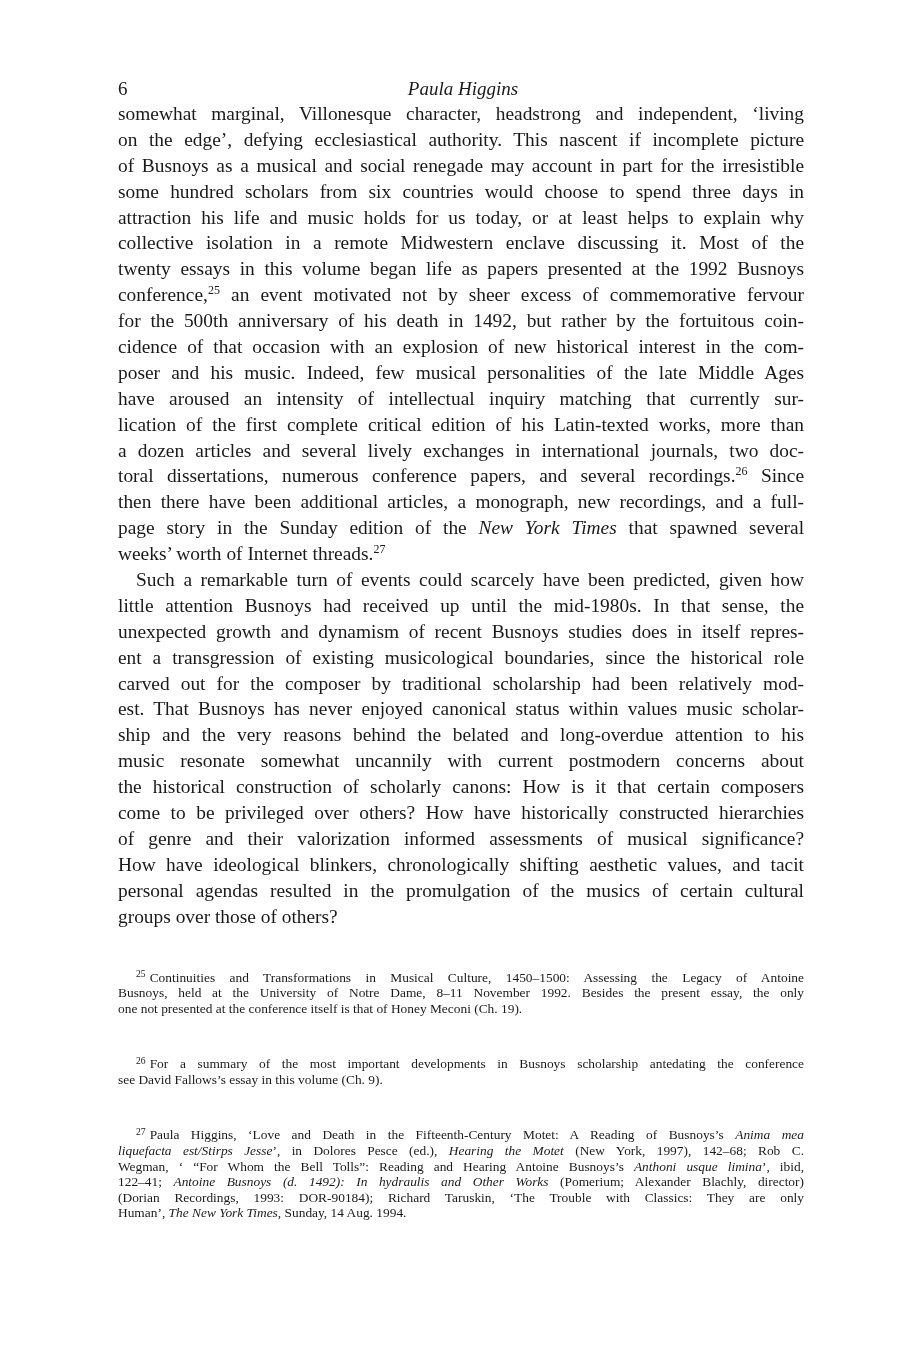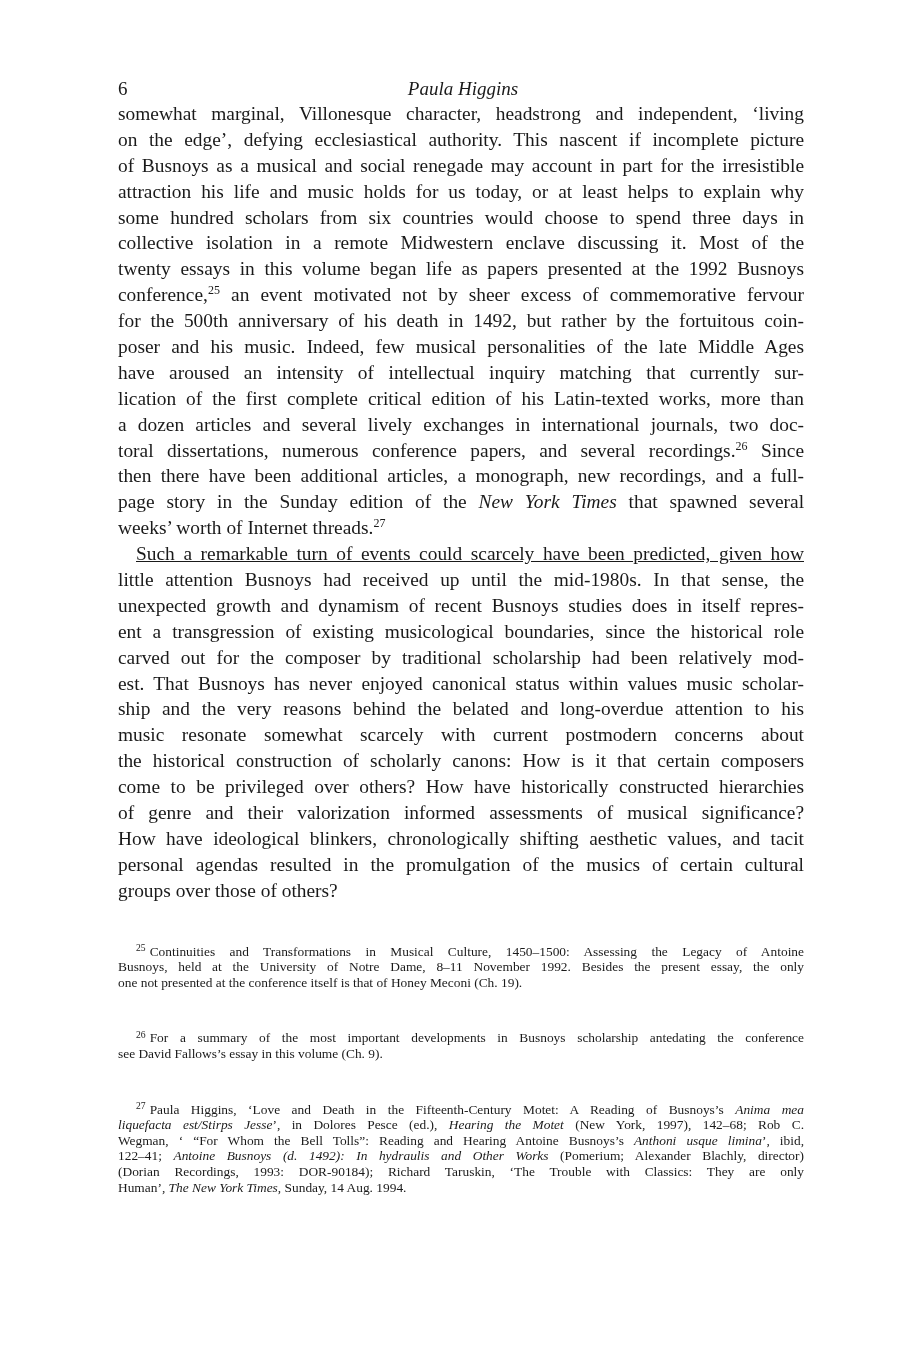--- a/index.html
+++ b/index.html
@@ -4,21 +4,21 @@
 <style>
   html, body { margin: 0; padding: 0; background: #ffffff; }
   body { width: 900px; height: 1350px; position: relative; overflow: hidden; color: #1a1a1a; }
   .page { position: absolute; left: 118px; top: 78px; width: 686px; font-family: "Liberation Serif", "DejaVu Serif", serif; }
   .running-head { position: relative; height: 22px; font-size: 19px; line-height: 22px; margin-bottom: 0px; }
   .page-number { position: absolute; left: 0; top: 0; }
   .running-title { position: absolute; left: 4px; right: 0; text-align: center; font-style: italic; }
   .body-text { font-size: 19.4px; line-height: 25.9px; text-align: justify; margin-top: 1px; }
   .body-text .line { display: block; text-align: justify; text-align-last: justify; white-space: nowrap; height: 25.9px; overflow: visible; }
   .body-text .line.last { text-align-last: left; }
-  .body-text .line.indent { text-indent: 18px; text-decoration: underline; }
+  .body-text .line.indent { text-indent: 18px; }
   sup { font-size: 0.62em; line-height: 0; vertical-align: 0.55em; }
   .footnotes { margin-top: 18px; font-size: 13.4px; line-height: 15.6px; }
   .fn-line { display: block; text-align: justify; text-align-last: justify; white-space: nowrap; height: 15.6px; }
   .fn-line.last { text-align-last: left; }
   .fn-line.indent { text-indent: 18px; margin-top: 40px; }
   .fn-num { font-size: 0.72em; vertical-align: 0.45em; line-height: 0; margin-right: 4px; }
   i { font-style: italic; }
 </style>
 </head>
 <body>
@@ -27,44 +27,45 @@
   <div class="running-head">
     <span class="page-number">6</span>
     <span class="running-title">Paula Higgins</span>
   </div>
 
   <div class="body-text">
     <div>
       <span class="line">somewhat marginal, Villonesque character, headstrong and independent, ‘living</span>
       <span class="line">on the edge’, defying ecclesiastical authority. This nascent if incomplete picture</span>
       <span class="line">of Busnoys as a musical and social renegade may account in part for the irresistible</span>
+      <span class="line">some hundred scholars from six countries would choose to spend three days in</span>
       <span class="line">attraction his life and music holds for us today, or at least helps to explain why</span>
-      <span class="line">some hundred scholars from six countries would choose to spend three days in</span>
       <span class="line">collective isolation in a remote Midwestern enclave discussing it. Most of the</span>
       <span class="line">twenty essays in this volume began life as papers presented at the 1992 Busnoys</span>
       <span class="line"><span>conference,</span><sup>25</sup><span> an event motivated not by sheer excess of commemorative fervour</span></span>
       <span class="line">for the 500th anniversary of his death in 1492, but rather by the fortuitous coin-</span>
+      <span class="line">cidence of that occasion with an explosion of new historical interest in the com-</span>
       <span class="line">poser and his music. Indeed, few musical personalities of the late Middle Ages</span>
       <span class="line">have aroused an intensity of intellectual inquiry matching that currently sur-</span>
       <span class="line">lication of the first complete critical edition of his Latin-texted works, more than</span>
       <span class="line">a dozen articles and several lively exchanges in international journals, two doc-</span>
       <span class="line"><span>toral dissertations, numerous conference papers, and several recordings.</span><sup>26</sup><span> Since</span></span>
       <span class="line">then there have been additional articles, a monograph, new recordings, and a full-</span>
       <span class="line"><span>page story in the Sunday edition of the </span><i>New York Times</i><span> that spawned several</span></span>
       <span class="line last"><span>weeks’ worth of Internet threads.</span><sup>27</sup></span>
     </div>
     <div>
       <span class="line indent">Such a remarkable turn of events could scarcely have been predicted, given how</span>
       <span class="line">little attention Busnoys had received up until the mid-1980s. In that sense, the</span>
       <span class="line">unexpected growth and dynamism of recent Busnoys studies does in itself repres-</span>
       <span class="line">ent a transgression of existing musicological boundaries, since the historical role</span>
       <span class="line">carved out for the composer by traditional scholarship had been relatively mod-</span>
       <span class="line">est. That Busnoys has never enjoyed canonical status within values music scholar-</span>
       <span class="line">ship and the very reasons behind the belated and long-overdue attention to his</span>
-      <span class="line">music resonate somewhat scarcely with current postmodern concerns about</span>
+      <span class="line">music resonate somewhat uncannily with current postmodern concerns about</span>
       <span class="line">the historical construction of scholarly canons: How is it that certain composers</span>
       <span class="line">come to be privileged over others? How have historically constructed hierarchies</span>
       <span class="line">of genre and their valorization informed assessments of musical significance?</span>
       <span class="line">How have ideological blinkers, chronologically shifting aesthetic values, and tacit</span>
       <span class="line">personal agendas resulted in the promulgation of the musics of certain cultural</span>
       <span class="line last">groups over those of others?</span>
     </div>
   </div>
 
   <div class="footnotes">

